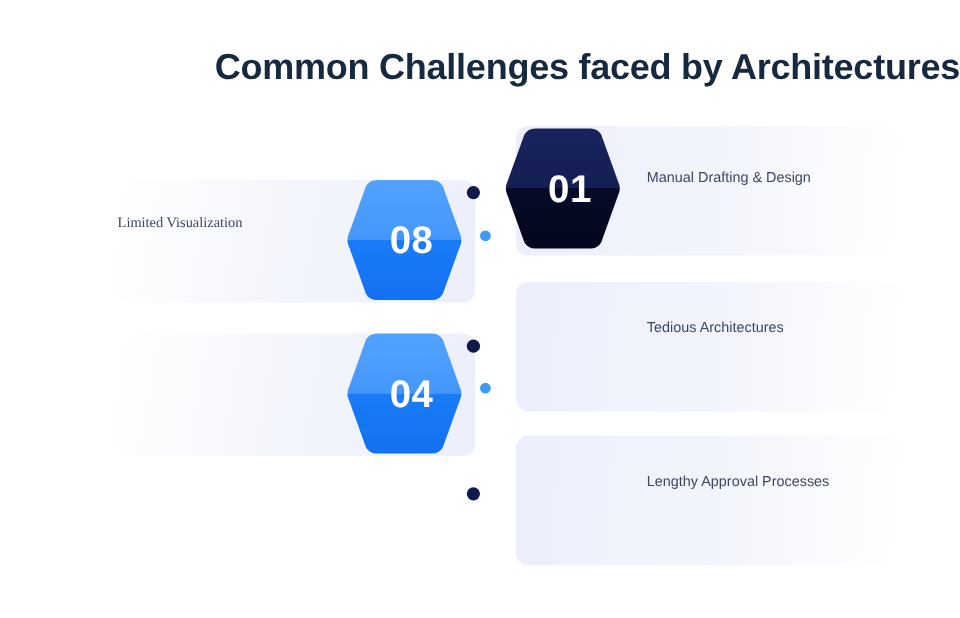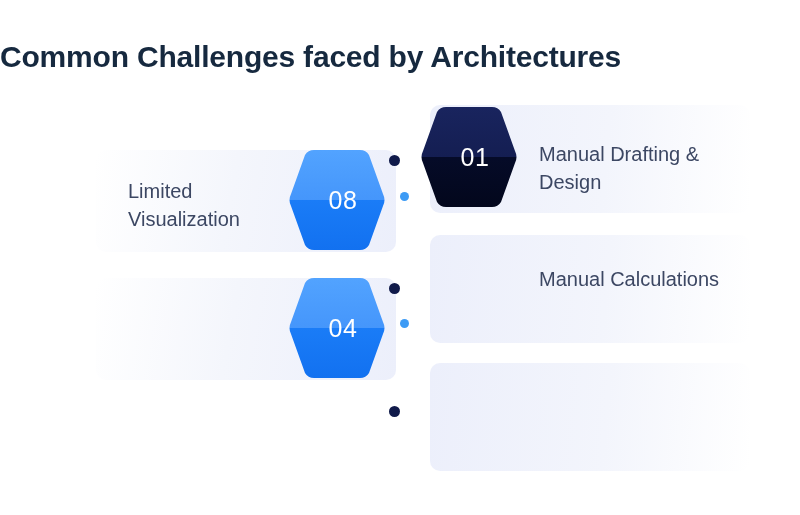--- a/index.html
+++ b/index.html
@@ -19,21 +19,21 @@
     position: absolute;
     inset: 0;
   }
 
   
   #page-title {
     position: absolute;
     left: 0;
     top: 40px;
     width: 800px;
-    text-align: left;
+    text-align: right;
     font-size: 30px;
     font-weight: bold;
     color: #16293f;
     letter-spacing: -0.2px;
     white-space: nowrap;
   }
 
   
   .panel {
     position: absolute;
@@ -67,22 +67,22 @@
   .hex .hex-num {
     position: absolute;
     left: 0;
     top: 0;
     width: 98px;
     height: 104px;
     display: flex;
     align-items: center;
     justify-content: center;
     color: #ffffff;
-    font-size: 25px;
-    font-weight: normal;
+    font-size: 32px;
+    font-weight: bold;
     letter-spacing: 0.5px;
     padding-left: 12px;
     box-sizing: border-box;
     pointer-events: none;
   }
 
   #hex-01 { left: 420px; top: 105px; }
   #hex-03 { left: 420px; top: 234px; }
   #hex-05 { left: 420px; top: 362px; }
   #hex-02 { left: 288px; top: 148px; }
@@ -105,28 +105,29 @@
   }
   #dot-dark-1 { left: 389px; top: 155px; }
   #dot-blue-1 { left: 400px; top: 192px; }
   #dot-dark-2 { left: 389px; top: 283px; }
   #dot-blue-2 { left: 400px; top: 319px; }
   #dot-dark-3 { left: 389px; top: 406px; }
 
   
   .label {
     position: absolute;
-    font-size: 20px;
+    font-size: 12px;
     line-height: 1.42;
     color: #3c4763;
     font-weight: normal;
   }
   .label-left {
-    left: 128px;
+    left: 98px;
     width: 180px;
+    font-family: Liberation Serif, serif;
   }
   .label-right {
     left: 539px;
     width: 210px;
   }
   #label-02 { top: 177px; }
   #label-04 { top: 291px; }
   #label-01 { top: 140px; }
   #label-03 { top: 265px; }
   #label-05 { top: 393px; }
@@ -192,15 +193,16 @@
   </div>
 
   <div class="dot dot-dark" id="dot-dark-1"></div>
   <div class="dot dot-blue" id="dot-blue-1"></div>
   <div class="dot dot-dark" id="dot-dark-2"></div>
   <div class="dot dot-blue" id="dot-blue-2"></div>
   <div class="dot dot-dark" id="dot-dark-3"></div>
 
   <div class="label label-left" id="label-02">Limited Visualization</div>
   <div class="label label-right" id="label-01">Manual Drafting &amp; Design</div>
-  <div class="label label-right" id="label-03">Manual Calculations</div>
+  <div class="label label-right" id="label-03">Tedious Architectures</div>
+  <div class="label label-right" id="label-05">Lengthy Approval Processes</div>
 
 </div>
 
 </body></html>

